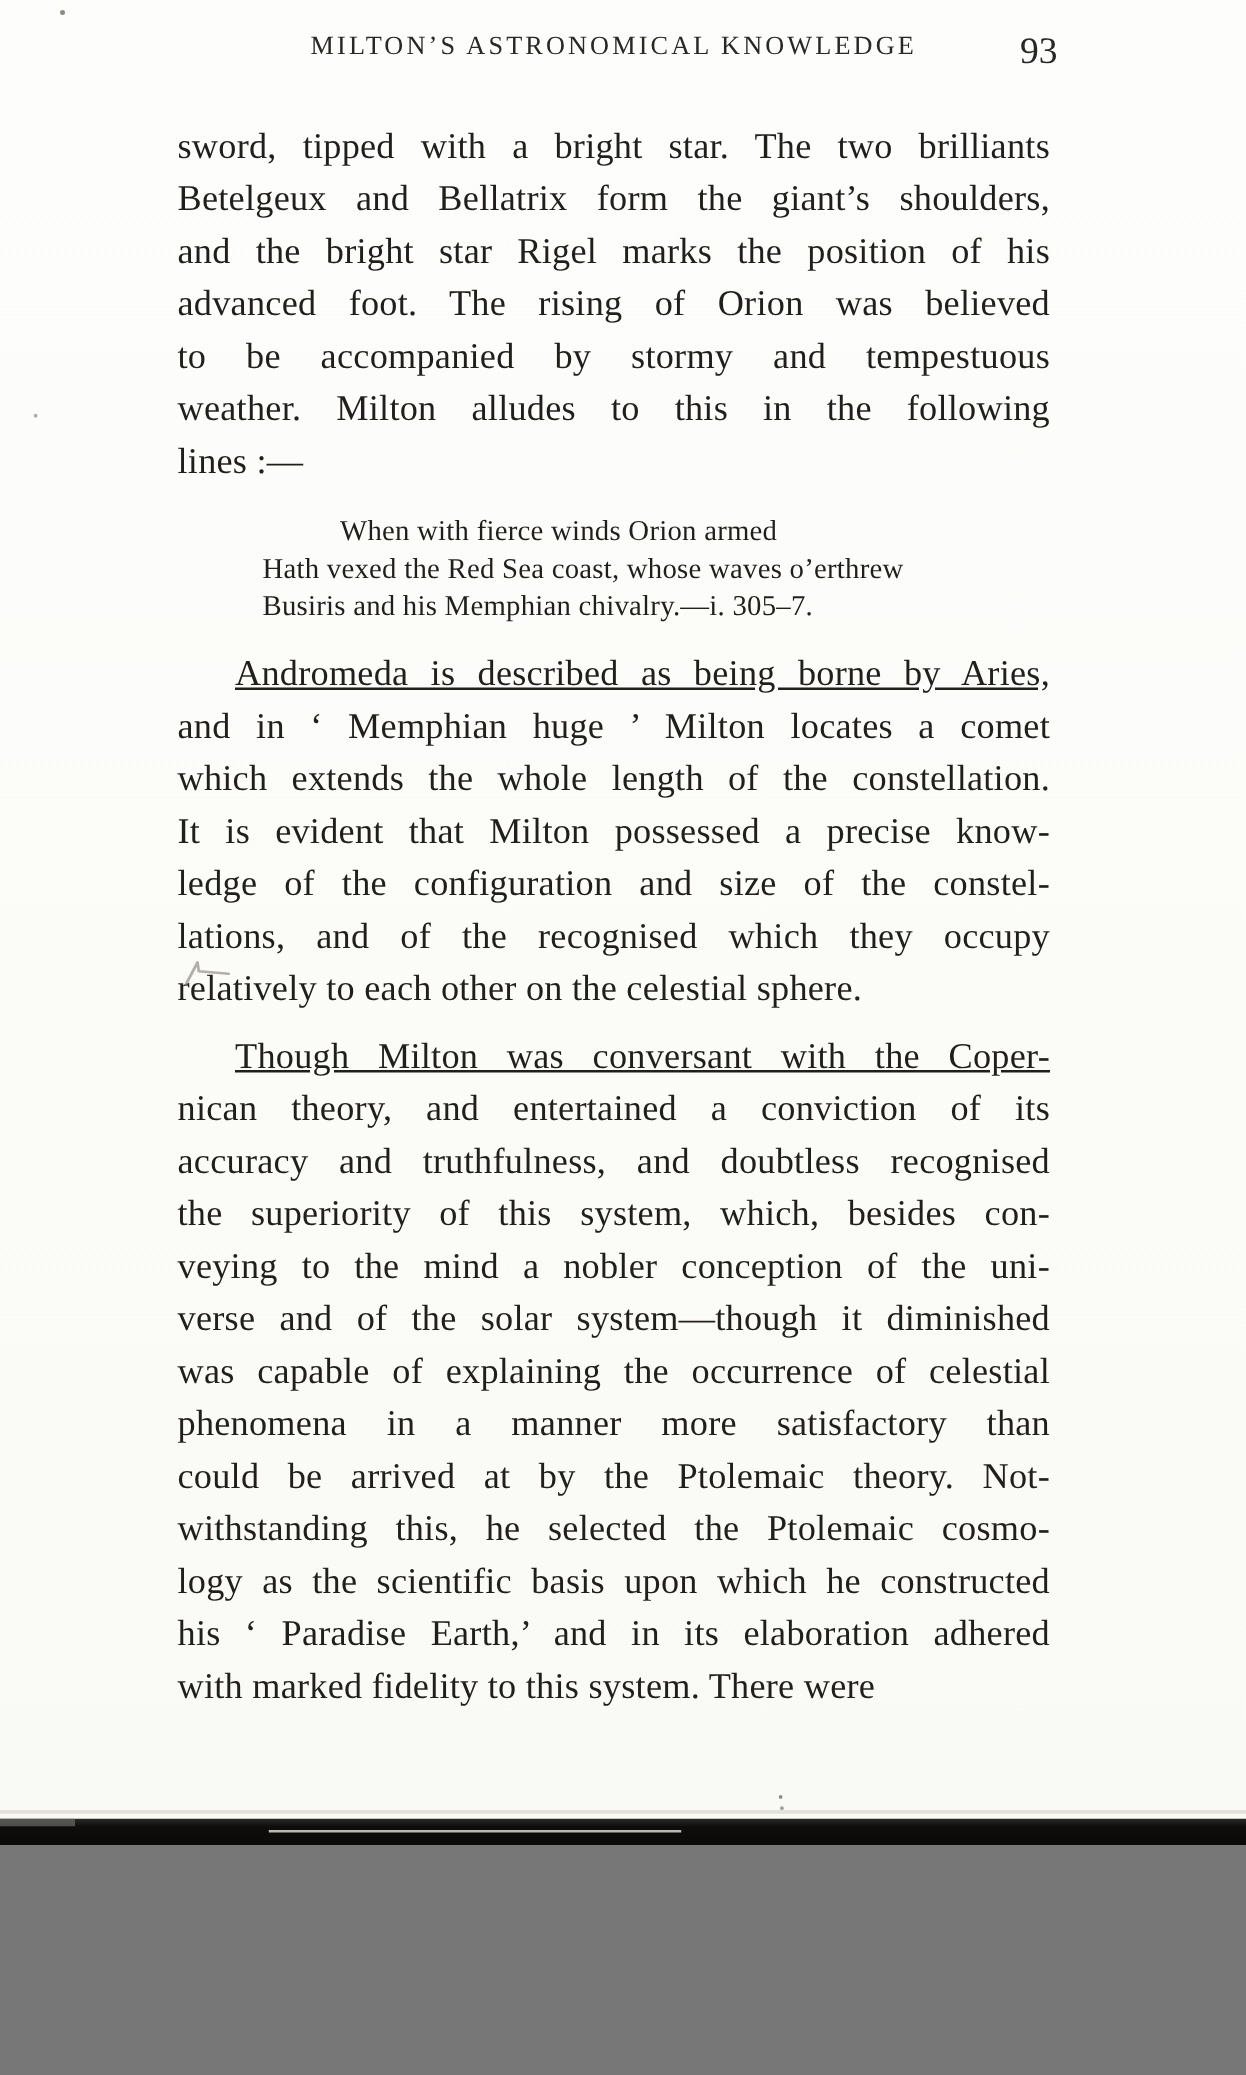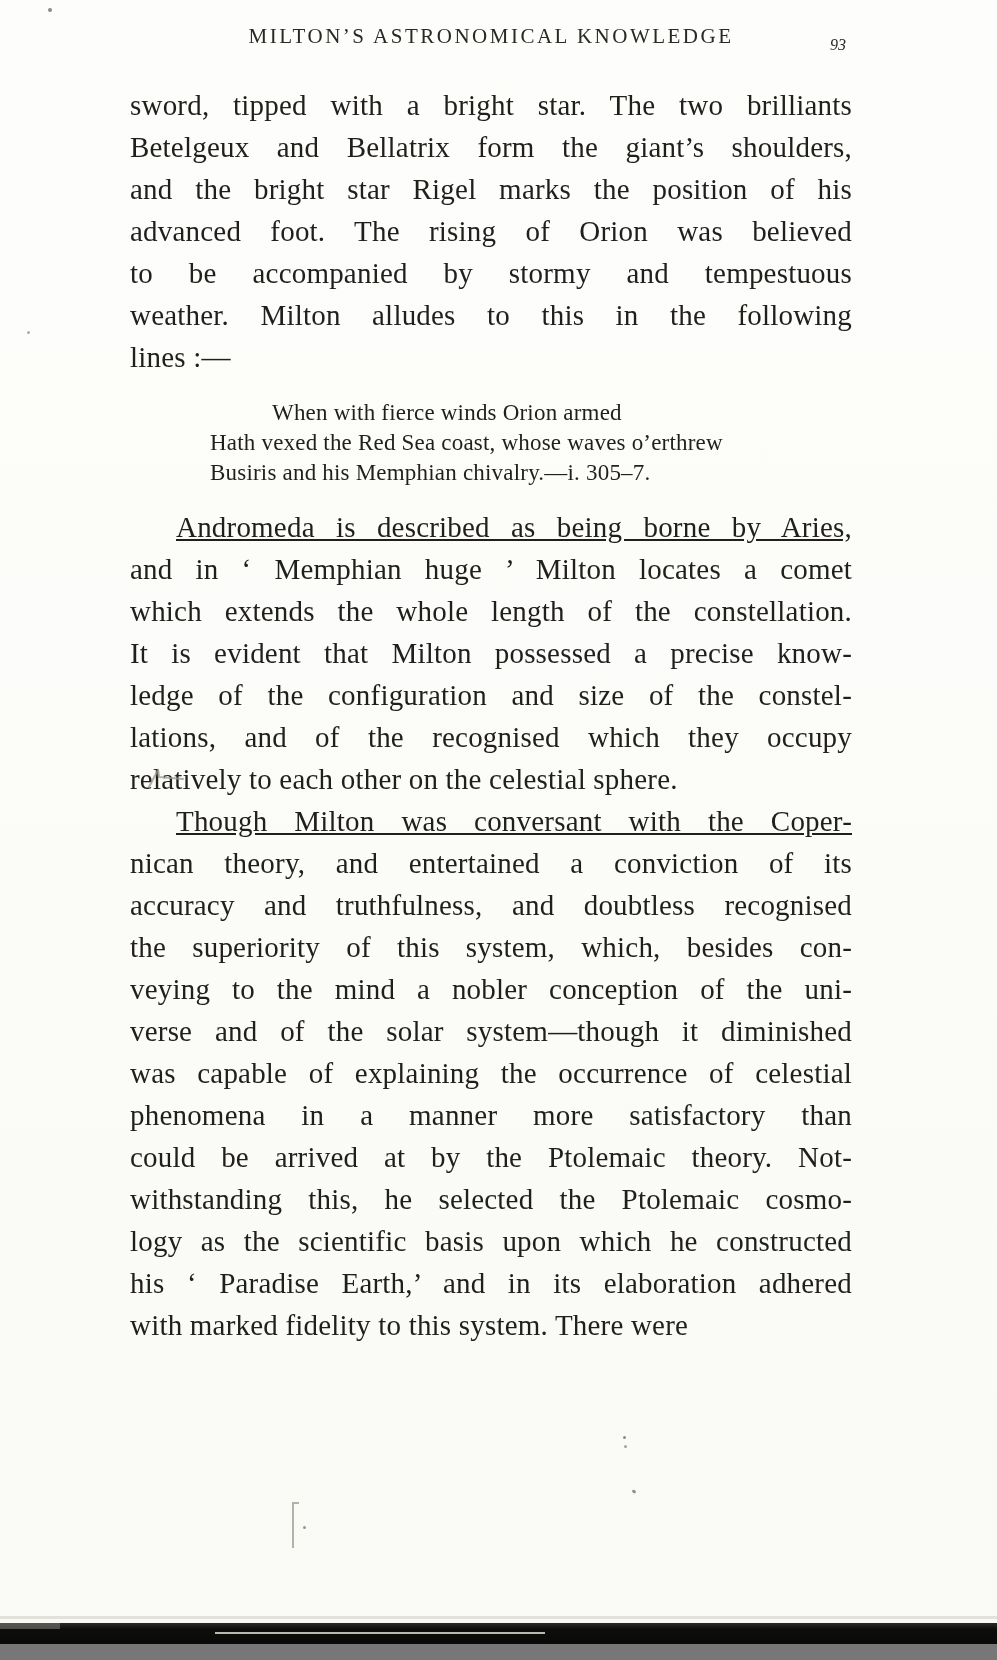--- a/index.html
+++ b/index.html
@@ -3,21 +3,21 @@
 <meta charset="utf-8">
 <style>
   html, body {
     margin: 0;
     padding: 0;
     background: #777;
   }
   #page {
     position: relative;
     width: 997px;
-    height: 1644px;
+    height: 1476px;
     margin: 0 auto;
     background: linear-gradient(180deg, #fdfdfb 0%, #fbfbf8 60%, #f9f9f5 100%);
     overflow: hidden;
     font-family: "Liberation Serif", "DejaVu Serif", serif;
     color: #211f1c;
   }
 
   
   .running-head {
     position: absolute;
@@ -30,34 +30,33 @@
     position: absolute;
     left: 0; right: 0;
     text-align: center;
     font-size: 21px;
     letter-spacing: 2.5px;
     color: #2a2825;
   }
   .head-page-number {
     position: absolute;
     right: 6px;
-    top: 12px;
-    font-size: 16px;
+    top: 0;
+    font-size: 30px;
     color: #2a2825;
-    font-style: italic;
   }
 
   
   .text-column {
     position: absolute;
     top: 84px;
     left: 130px;
     width: 722px;
   }
-  .para { margin: 0; }
+  .para { margin: 12px; }
   .para.body { font-size: 29px; line-height: 42px; letter-spacing: 0.2px; }
   .line { white-space: normal; }
   .jl { text-align: justify; text-align-last: justify; }
   .ll { text-align: center; text-align-last: left; }
   .line.first { padding-left: 46px; text-decoration: underline; }
 
   .para.verse {
     margin: 20px 0 18px 0;
     font-size: 23px;
     line-height: 30px;

